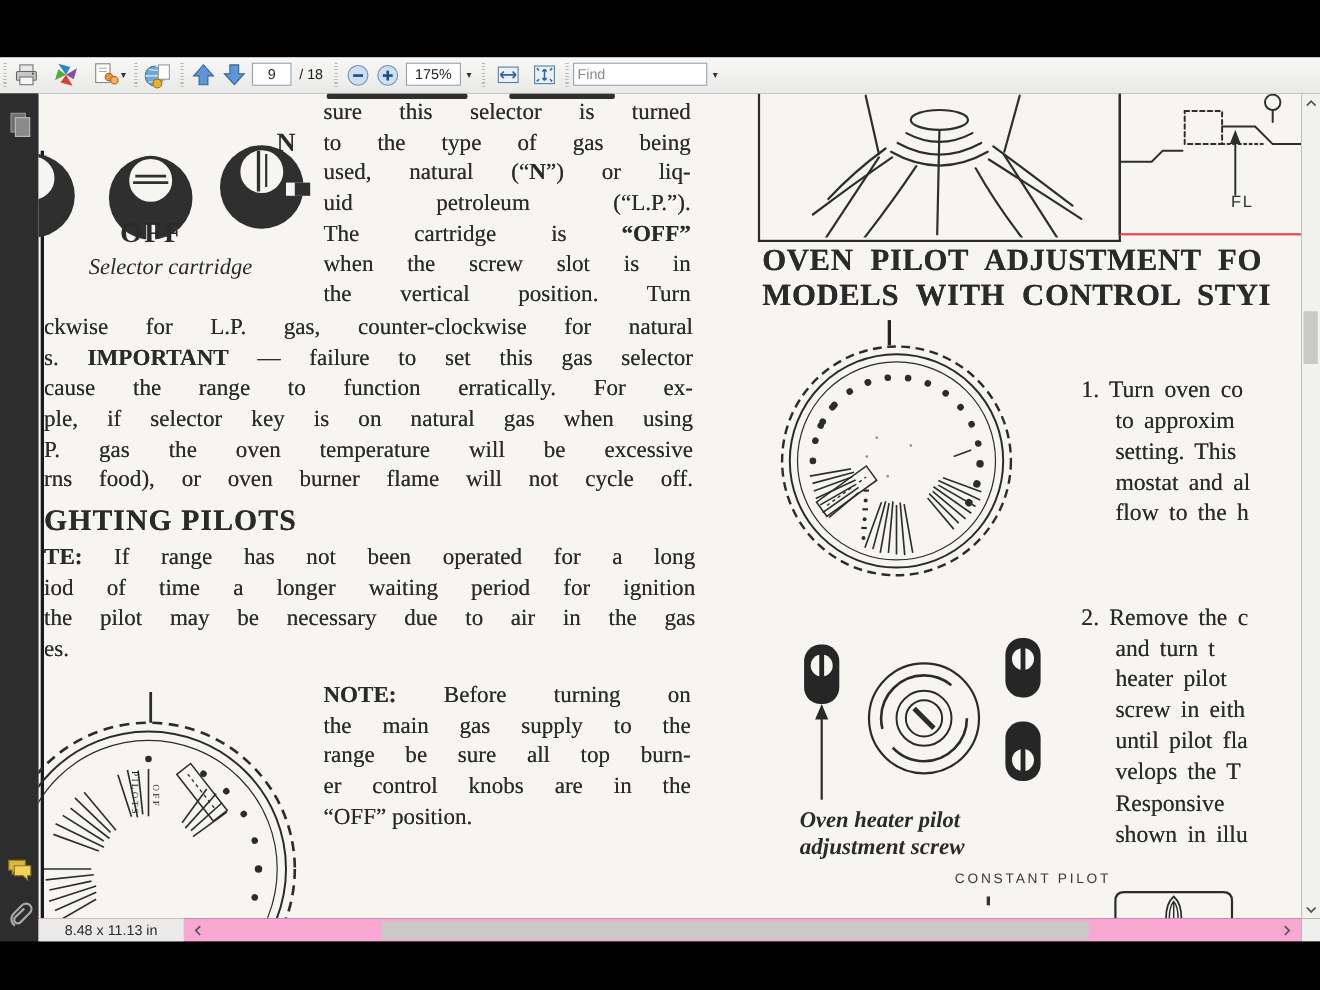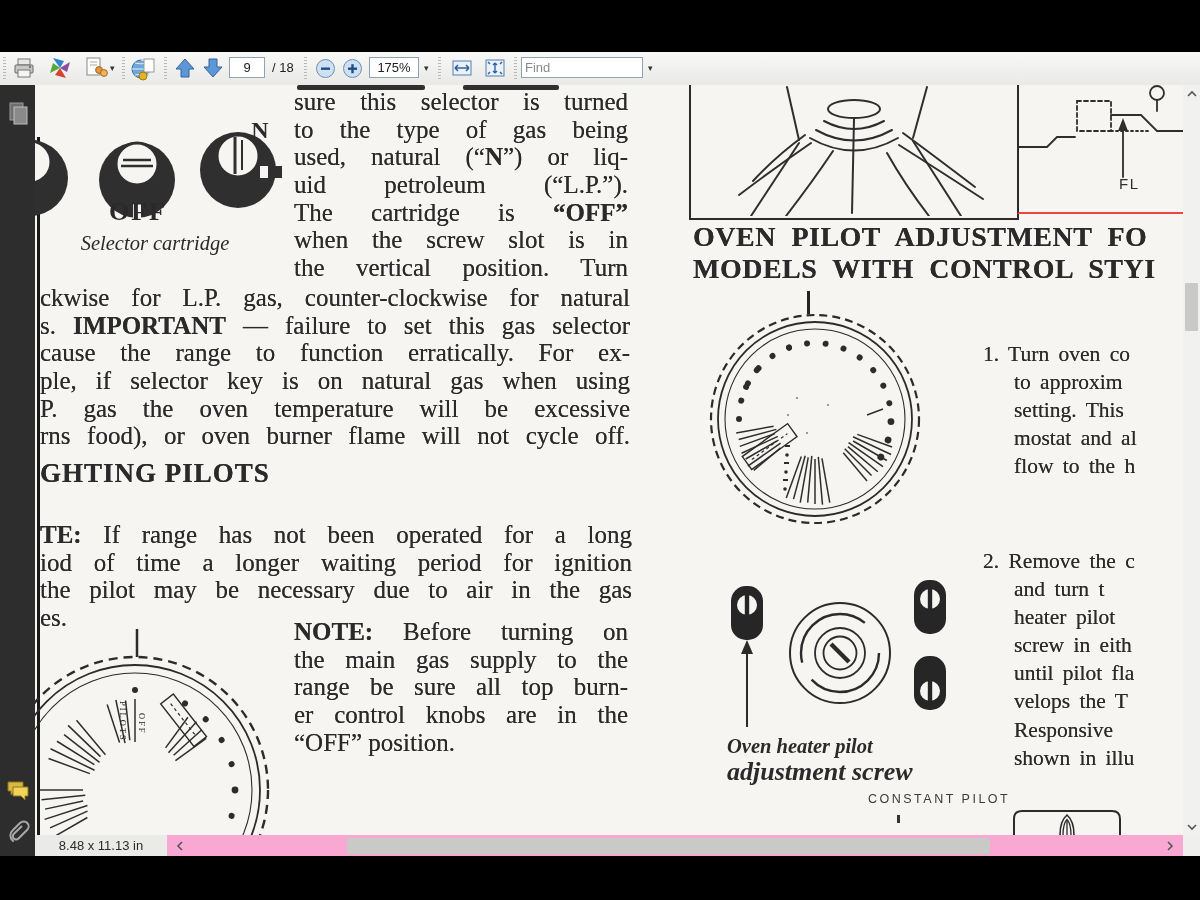--- a/index.html
+++ b/index.html
@@ -17,21 +17,21 @@
     font-size:13px;color:#222;text-align:center;box-sizing:border-box;}
   input.tbox{outline:none;padding:0 3px;}
   input.tbox::placeholder{color:#8a8a8a;}
   .slash{position:absolute;top:8px;font-size:13px;color:#222;}
   
   #sidebar{position:absolute;left:0;top:85px;width:35px;height:771px;background:#2d2d2d;}
   .side-ic{position:absolute;left:5px;width:25px;height:26px;display:flex;align-items:center;justify-content:center;}
   
   #page{position:absolute;left:35px;top:85px;width:1148px;height:750px;background:#f6f5f2;overflow:hidden;}
   .serif{font-family:"Liberation Serif","DejaVu Serif",serif;color:#2a2a2a;}
-  .l{height:27.7px;line-height:27.7px;font-size:25px;overflow:hidden;
+  .l{height:27.7px;line-height:27.7px;font-size:21px;overflow:hidden;
      text-align:justify;text-align-last:justify;text-shadow:0 0 0.5px #555;}
   .l.end{text-align-last:left;}
   .rl{height:28.1px;line-height:28.1px;font-size:21.5px;white-space:nowrap;overflow:hidden;
       word-spacing:4px;text-shadow:0 0 0.5px #555;}
   .hang .rl:not(:first-child){padding-left:31px;}
   .it{font-style:italic;}
   .h1{font-size:27px;font-weight:bold;letter-spacing:1px;white-space:nowrap;text-shadow:0 0 0.5px #444;}
   .h2{font-size:28px;font-weight:bold;letter-spacing:0.5px;word-spacing:8px;white-space:nowrap;text-shadow:0 0 0.5px #444;}
   .sketch{stroke:#2e2e2e;fill:none;stroke-linecap:round;}
   
@@ -217,21 +217,21 @@
       <div class="l">ckwise for L.P. gas, counter-clockwise for natural</div>
       <div class="l"><span>s. </span><b>IMPORTANT</b><span> — failure to set this gas selector</span></div>
       <div class="l">cause the range to function erratically. For ex-</div>
       <div class="l">ple, if selector key is on natural gas when using</div>
       <div class="l">P. gas the oven temperature will be excessive</div>
       <div class="l">rns food), or oven burner flame will not cycle off.</div>
     </div>
 
     <div class="abs serif h1" style="left:5px;top:373px;text-align:center;">GHTING PILOTS</div>
 
-    <div class="abs serif" style="left:5px;top:436px;width:592px;">
+    <div class="abs serif" style="left:5px;top:408px;width:592px;">
       <div class="l"><b>TE:</b><span> If range has not been operated for a long</span></div>
       <div class="l">iod of time a longer waiting period for ignition</div>
       <div class="l">the pilot may be necessary due to air in the gas</div>
       <div class="l end">es.</div>
     </div>
 
     <svg class="abs" style="left:-20px;top:540px;" width="300" height="210" viewBox="0 0 300 210">
       <line x1="122" y1="4" x2="122" y2="32" stroke="#2b2b2b" stroke-width="2.5"></line>
       <circle cx="120" cy="165" r="133" fill="none" stroke="#2b2b2b" stroke-width="2.4" stroke-dasharray="9 6"></circle>
       <circle cx="120" cy="165" r="125" fill="none" stroke="#2b2b2b" stroke-width="1.8"></circle>
@@ -523,21 +523,21 @@
         <circle cx="150" cy="98" r="50" fill="none" stroke="#2b2b2b" stroke-width="2"></circle>
         <circle cx="150" cy="98" r="39" fill="none" stroke="#2b2b2b" stroke-width="2.4" pathLength="100" stroke-dasharray="38 8 40 14"></circle>
         <circle cx="150" cy="98" r="25" fill="none" stroke="#2b2b2b" stroke-width="1.8"></circle>
         <circle cx="150" cy="98" r="16.5" fill="none" stroke="#2b2b2b" stroke-width="1.8"></circle>
         <line x1="141" y1="89" x2="159" y2="107" stroke="#2b2b2b" stroke-width="4.5"></line>
       </g>
       <line x1="57" y1="172" x2="57" y2="92" stroke="#2b2b2b" stroke-width="2"></line>
       <polygon points="57,85 51,99 63,99" fill="#2b2b2b"></polygon>
     </svg>
     <div class="abs serif it" style="left:692px;top:650px;font-size:20.5px;font-weight:bold;">Oven heater pilot</div>
-    <div class="abs serif it" style="left:692px;top:672px;font-size:26px;font-weight:bold;">adjustment screw</div>
+    <div class="abs serif it" style="left:692px;top:672px;font-size:21px;font-weight:bold;">adjustment screw</div>
 
     <div class="abs" style="left:833px;top:707px;font-size:12.5px;letter-spacing:2.5px;color:#3a3a3a;">CONSTANT PILOT</div>
     <div class="abs" style="left:862px;top:730px;width:3px;height:8px;background:#333;"></div>
 
     <svg class="abs" style="left:975px;top:722px;" width="115" height="28" viewBox="0 0 115 28">
       <path d="M4 28 V12 Q4 4 12 4 H102 Q110 4 110 12 V28" fill="none" stroke="#2b2b2b" stroke-width="2"></path>
       <path d="M50 28 Q50 14 57 8 Q64 14 64 28" fill="none" stroke="#2b2b2b" stroke-width="1.6"></path>
       <path d="M53 28 Q53 17 57 12.5 Q61 17 61 28" fill="none" stroke="#2b2b2b" stroke-width="1.3"></path>
       <line x1="57" y1="28" x2="57" y2="14" stroke="#2b2b2b" stroke-width="1.3"></line>
     </svg>

